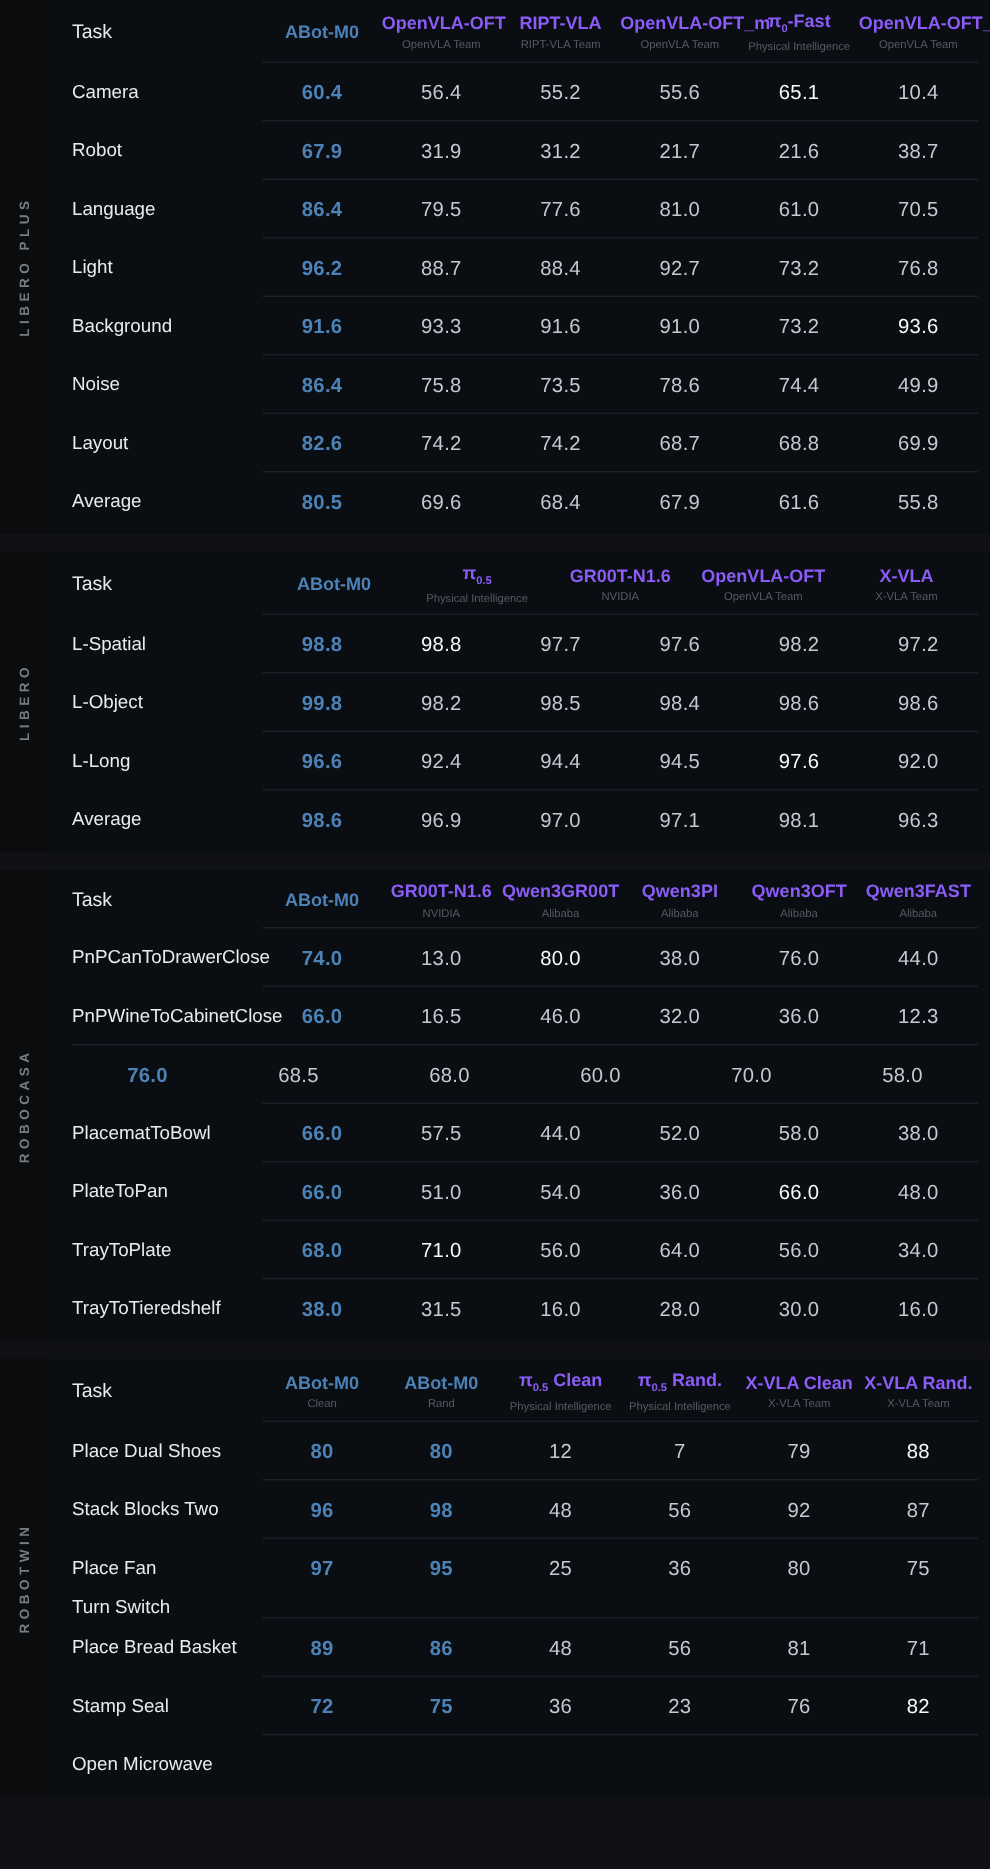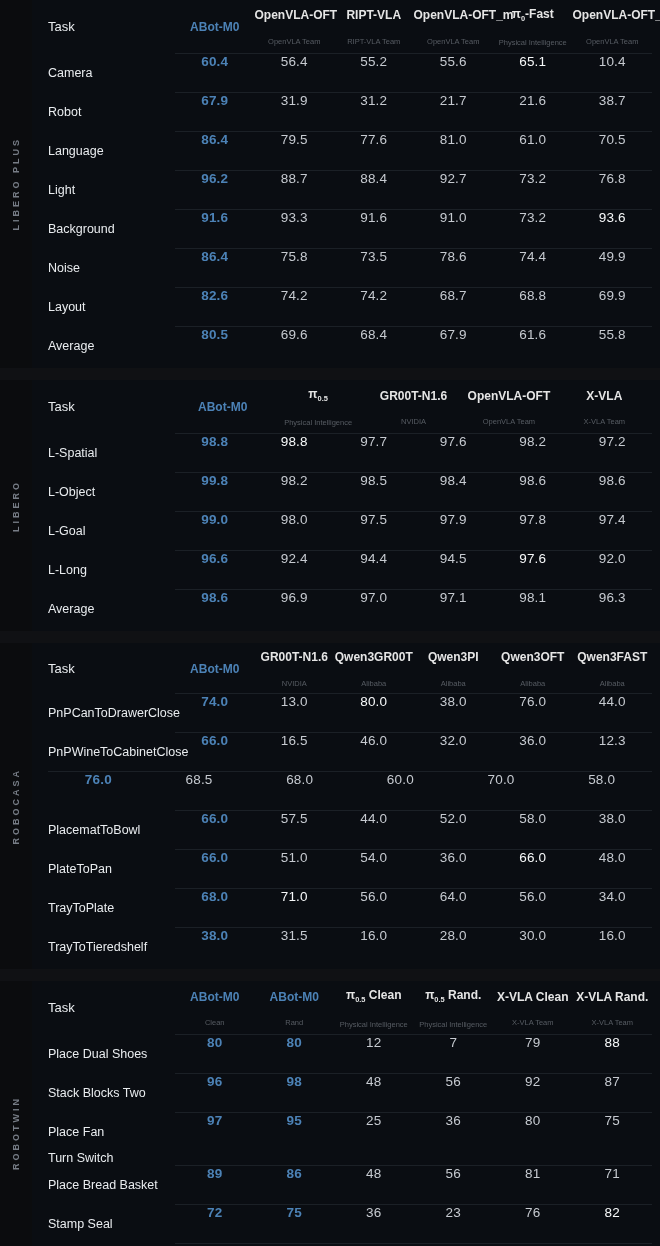--- a/index.html
+++ b/index.html
@@ -24,38 +24,38 @@
     font-size:9px; font-weight:700; letter-spacing:3px;
     color:var(--section-label); white-space:nowrap;
   }
   .card{flex:1; background:var(--card-bg); padding:0 8px 3px 16px; min-width:0}
   .row{display:flex; align-items:stretch}
   .task-cell{
     flex:0 0 127px; max-width:127px; display:flex; align-items:center;
     font-size:12.5px; font-weight:500; color:var(--task); white-space:nowrap;text-align:right;
   }
   .task-cell.emph{font-weight:400}
-  .vals{flex:1; display:flex; min-height:38px; min-width:0}
+  .vals{flex:1; display:flex; align-items:center; min-height:38px; min-width:0}
   .row + .row .vals{border-top:1px solid var(--divider)}
   .vcell{
     flex:1 1 0; min-width:0; text-align:center;
     font-size:13.5px; color:var(--value); letter-spacing:.2px;
   }
   .vcell.accent{color:var(--accent); font-weight:700}
   .vcell.best{color:var(--best); font-weight:400}
   .row.header .vals{min-height:30px; align-items:center}
   .hcell{flex:1 1 0; min-width:0; text-align:center; padding:7px 0 5px}
   .hname{
-    font-size:12px; font-weight:700; color:#e5e5e5;
+    font-size:12px; font-weight:700; color:#8b5cf6;
     line-height:1.2; white-space:nowrap;
   }
   .hname.accent{color:var(--accent)}
   .hname sub{font-size:.62em}
   .team{
-    font-size:7.5px; color:var(--team); margin-top:14px; line-height:1.3;
+    font-size:7.5px; color:var(--team); margin-top:2px; line-height:1.3;
     white-space:nowrap;
   }
   .task-cell.hlabel{font-weight:400; font-size:13px}
 </style>
 </head>
 <body>
 
 <main id="sections-root">
     <section class="section">
       <div class="sidebar">
@@ -225,31 +225,20 @@
           <div class="vals">
             <div class="vcell accent">99.8</div>
             <div class="vcell">98.2</div>
             <div class="vcell">98.5</div>
             <div class="vcell">98.4</div>
             <div class="vcell">98.6</div>
             <div class="vcell">98.6</div>
           </div>
         </div>
         <div class="row">
-          <div class="task-cell">L-Goal</div>
-          <div class="vals">
-            <div class="vcell accent">99.0</div>
-            <div class="vcell">98.0</div>
-            <div class="vcell">97.5</div>
-            <div class="vcell">97.9</div>
-            <div class="vcell">97.8</div>
-            <div class="vcell">97.4</div>
-          </div>
-        </div>
-        <div class="row">
           <div class="task-cell">L-Long</div>
           <div class="vals">
             <div class="vcell accent">96.6</div>
             <div class="vcell">92.4</div>
             <div class="vcell">94.4</div>
             <div class="vcell">94.5</div>
             <div class="vcell best">97.6</div>
             <div class="vcell">92.0</div>
           </div>
         </div>

